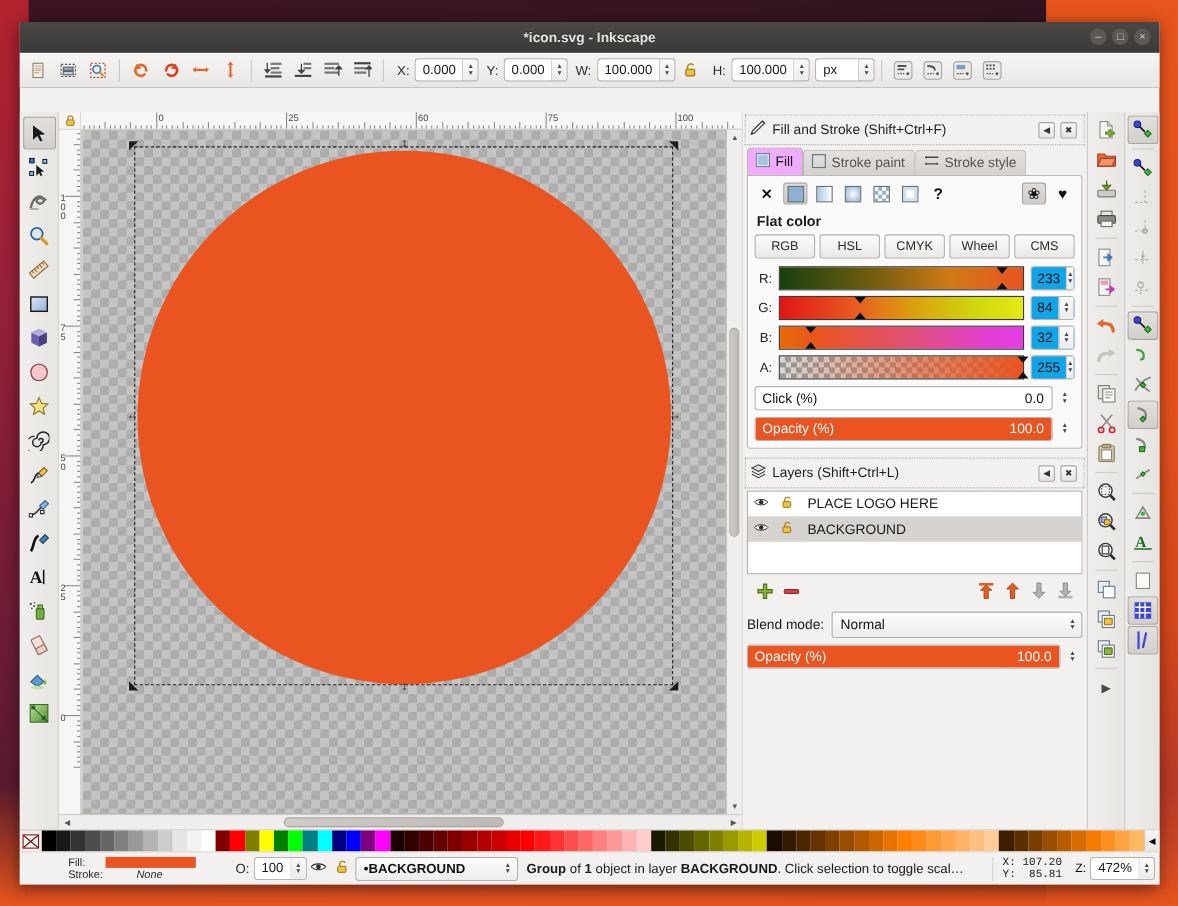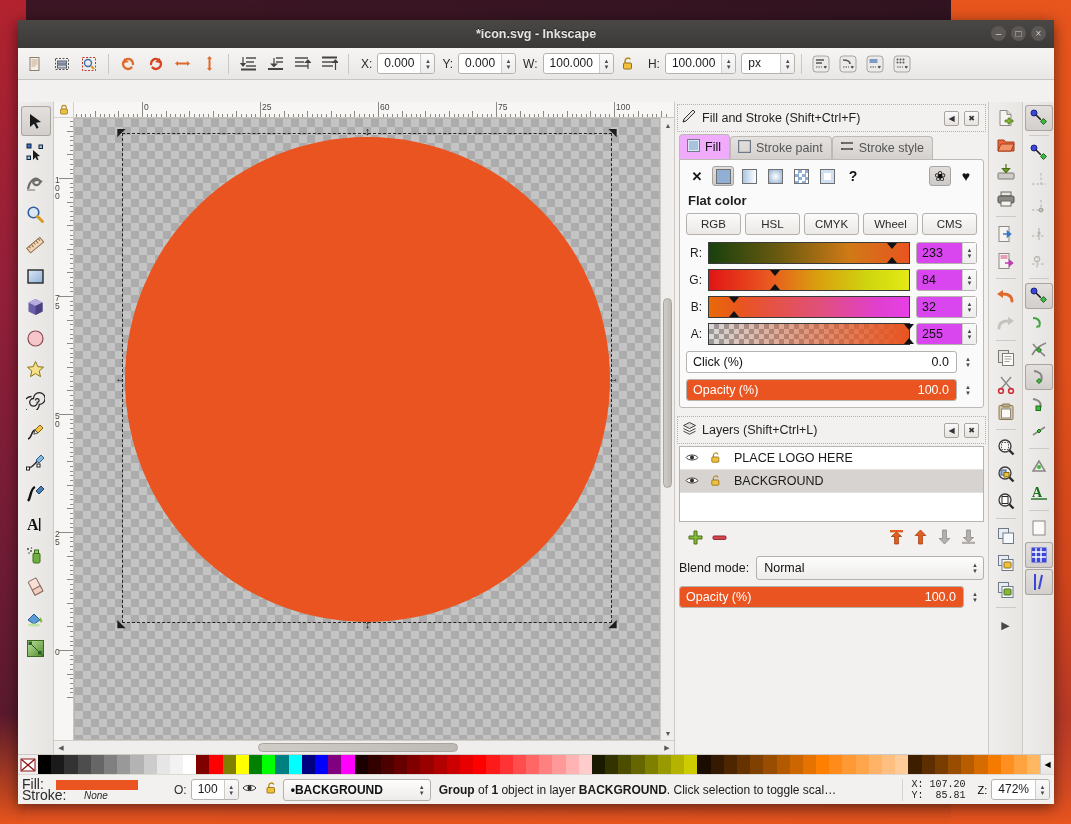--- a/index.html
+++ b/index.html
@@ -179,21 +179,21 @@
     background:linear-gradient(180deg,#fcfbfb 0%,#ebe8e5 100%); cursor:pointer;
   }
 
   .slider-row { display:flex; align-items:center; gap:6px; margin-bottom:5px; }
   .slider-row .lb { width:16px; text-align:right; font-size:12px; color:#1d1d1d; }
   .track { position:relative; flex:1; height:22px; border:1px solid #3a3a3a; }
   .track .mark { position:absolute; width:0; height:0; border-left:5px solid transparent;
                  border-right:5px solid transparent; }
   .track .mtop { top:0; border-top:6px solid #111; }
   .track .mbot { bottom:0; border-bottom:6px solid #111; }
-  .numspin { display:flex; height:22px; border:1px solid #b6b2ae; border-radius:3px; background:#d946ef; width:61px; }
+  .numspin { display:flex; height:22px; border:1px solid #b6b2ae; border-radius:3px; background:#0ea5e9; width:40px; }
   .numspin .v { flex:1; padding:0 5px; line-height:20px; font-size:12.5px; color:#111; }
   .numspin .a { width:14px; border-left:1px solid #d2cecb; display:flex; flex-direction:column;
                 justify-content:center; align-items:center; background:linear-gradient(180deg,#fafafa,#ededed); }
   .numspin .a i { font-style:normal; font-size:6px; line-height:6px; color:#474747; }
 
   #rgba-row { display:flex; align-items:center; gap:6px; margin-top:10px;
               border:1px solid #cfcbc7; border-radius:3px; padding:5px 6px; background:#f4f3f2; }
   .pickbtn { width:24px; height:22px; display:flex; align-items:center; justify-content:center;
              border-radius:3px; cursor:pointer; }
   .pickbtn.on { background:#dedbd8; }
@@ -244,21 +244,21 @@
              background:#efeeec; border-top:1px solid #cdc9c5; }
   #pal-none { width:20px; display:flex; align-items:center; justify-content:center; font-size:13px;
               color:#8a1414; cursor:pointer; }
   #pal-swatches { flex:1; display:flex; }
   #pal-swatches .ps { flex:1; height:20px; cursor:pointer; }
   #pal-arrow { width:14px; display:flex; align-items:center; justify-content:center; font-size:8px;
                background:linear-gradient(180deg,#f7f6f5,#e7e5e2); border-left:1px solid #cdc9c5; cursor:pointer; }
 
   #statusbar { position:absolute; left:0; right:0; bottom:0; height:30px; display:flex;
                align-items:center; background:#f2f1f0; border-top:1px solid #dcd8d4; padding:0 4px; }
-  .fs-labels { font-size:14px; line-height:11px; color:#2b2b2b; width:34px; }
+  .fs-labels { font-size:10px; line-height:11px; color:#2b2b2b; width:34px;margin-left:40px; }
   .fs-vals { width:112px; font-size:10px; line-height:11px; }
   .fs-swatch { display:inline-block; width:82px; height:10px; background:#e95420; vertical-align:middle; }
   .fs-none { font-style:italic; color:#2b2b2b; padding-left:28px; font-size:10px; }
   .status-msg { flex:1; font-size:12px; color:#1a1a1a; padding-left:8px; white-space:nowrap; overflow:hidden; }
   .status-msg b { font-weight:bold; }
   #coords { display:flex; align-items:center; gap:4px; border-left:1px solid #d6d2ce; padding-left:8px; }
   .coordgrid { font-family:"Liberation Mono", monospace; font-size:10px; line-height:11px; color:#1a1a1a; }
   .coordgrid span.k { color:#1a1a1a; }
   #zoomwrap { display:flex; align-items:center; gap:4px; margin-left:8px; }
 </style>

